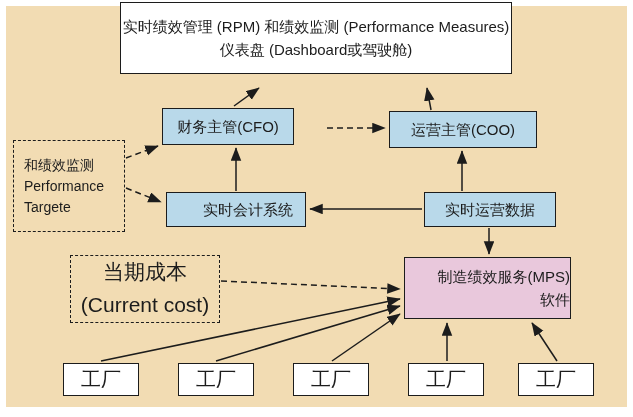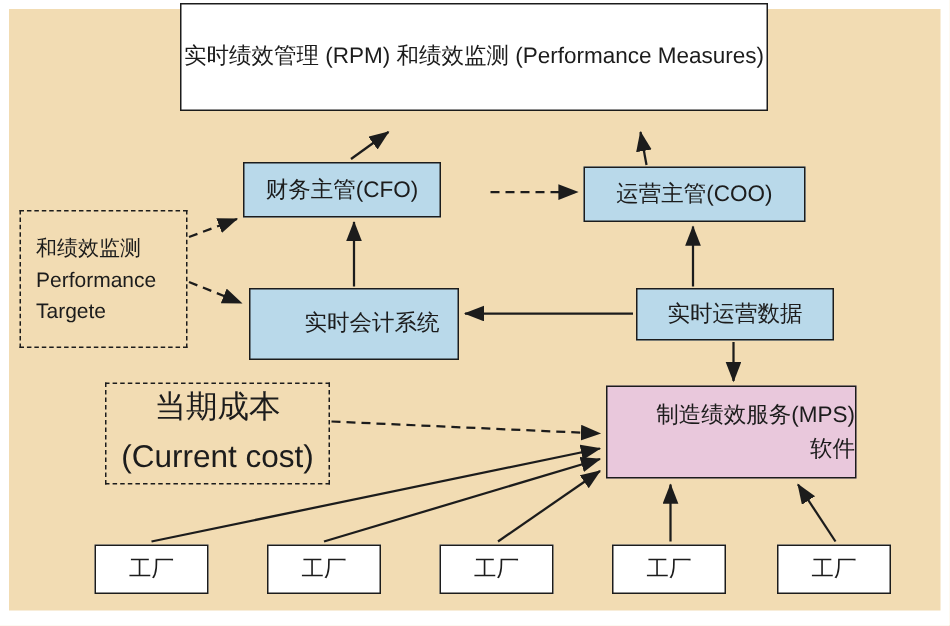--- a/index.html
+++ b/index.html
@@ -13,25 +13,25 @@
   .box{position:absolute;box-sizing:border-box;border:1.6px solid var(--color-line,#1c1c1c);
        display:flex;flex-direction:column;align-items:center;justify-content:center;
        color:#1c1c1c;font-size:15px;line-height:1.55;text-align:center;}
   .dashboard{left:120px;top:2px;width:392px;height:72px;background:var(--color-box_white,#fff);}
   .blue{background:var(--color-box_blue,#b9d9ea);}
   .cfo{left:162px;top:108px;width:132px;height:37px;}
   .coo{left:389px;top:111px;width:148px;height:37px;}
   .dashedbox{border-style:dashed;border-width:1.6px;background:transparent;}
   .perf{left:13px;top:140px;width:112px;height:92px;align-items:flex-start;
         padding-left:10px;text-align:left;font-size:14px;line-height:1.5;}
-  .accounting{left:166px;top:192px;width:140px;height:48px;padding-left:24px;}
+  .accounting{left:166px;top:192px;width:140px;height:35px;padding-left:24px;}
   .opsdata{left:424px;top:192px;width:132px;height:35px;}
   .cost{left:70px;top:255px;width:150px;height:68px;font-size:21px;}
   .mps{left:404px;top:257px;width:167px;height:62px;background:var(--color-box_pink,#e9c8dc);align-items:flex-end;}
-  .factory{top:363px;width:76px;height:33px;background:var(--color-box_white,#fff);font-size:15px;}
+  .factory{top:363px;width:76px;height:33px;background:var(--color-box_white,#fff);font-size:20px;}
 </style>
 </head>
 <body>
 
 <div class="stage">
   <div class="bg"></div>
 
   <svg class="arrows" viewBox="0 0 633 417">
     <defs>
       <marker id="ah" markerWidth="10" markerHeight="8" refX="8.5" refY="3.5" orient="auto">
@@ -53,20 +53,21 @@
 
     <line x1="101" y1="361" x2="400" y2="299" marker-end="url(#ah)"></line>
     <line x1="216" y1="361" x2="400" y2="306" marker-end="url(#ah)"></line>
     <line x1="332" y1="361" x2="400" y2="314" marker-end="url(#ah)"></line>
     <line x1="447" y1="361" x2="447" y2="323" marker-end="url(#ah)"></line>
     <line x1="557" y1="361" x2="532" y2="323" marker-end="url(#ah)"></line>
   </svg>
 
   <div class="box dashboard">
     <div>实时绩效管理 (RPM) 和绩效监测 (Performance  Measures)</div>
+    <div>仪表盘 (Dashboard或驾驶舱)</div>
   </div>
 
   <div class="box blue cfo">
     <span>财务主管(CFO)</span>
   </div>
 
   <div class="box blue coo">
     <span>运营主管(COO)</span>
   </div>
 

